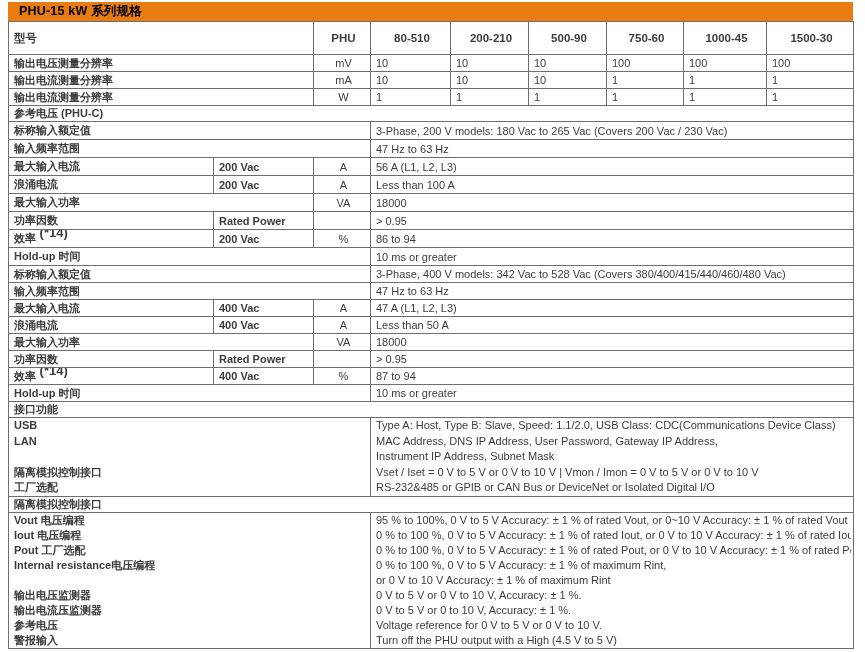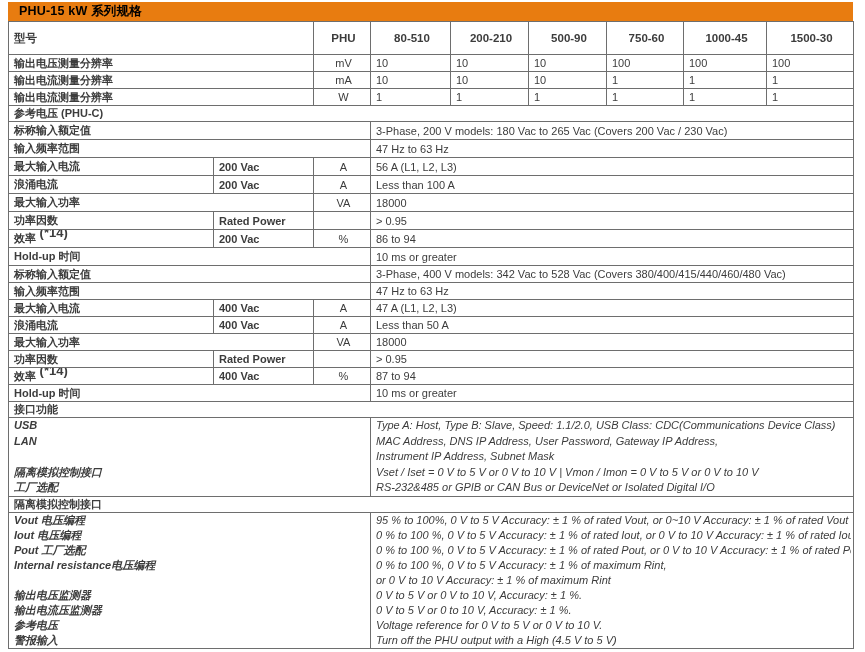--- a/index.html
+++ b/index.html
@@ -31,21 +31,21 @@
     overflow:hidden;white-space:nowrap;box-sizing:border-box;
     vertical-align:middle;
   }
   tr.r18 td{height:18px;}
   tr.r17 td{height:17px;}
   tr.hdr td{height:33px;font-size:11.5px;}
   tr.sec td{height:16px;font-weight:bold;}
   .b{font-weight:bold;}
   .c{text-align:center;padding:0 2px;}
   td.top{vertical-align:top;padding-top:2px;padding-bottom:2px;}
-  .ml{white-space:nowrap;overflow:hidden;font-style:italic;}
+  .ml{white-space:nowrap;overflow:hidden;}
   .lh16 .ml{line-height:15.5px;height:15.5px;}
   .lh15 .ml{line-height:15px;height:15px;}
   sup.fn{font-size:13px;font-weight:bold;vertical-align:super;line-height:0;}
 </style>
 </head>
 <body>
 
 <div class="page">
   <div class="title-bar">
     <span>PHU-15 kW 系列规格</span>

